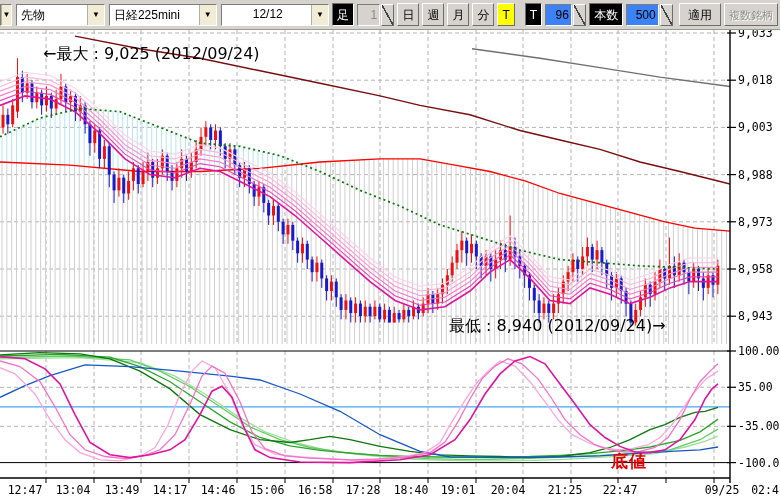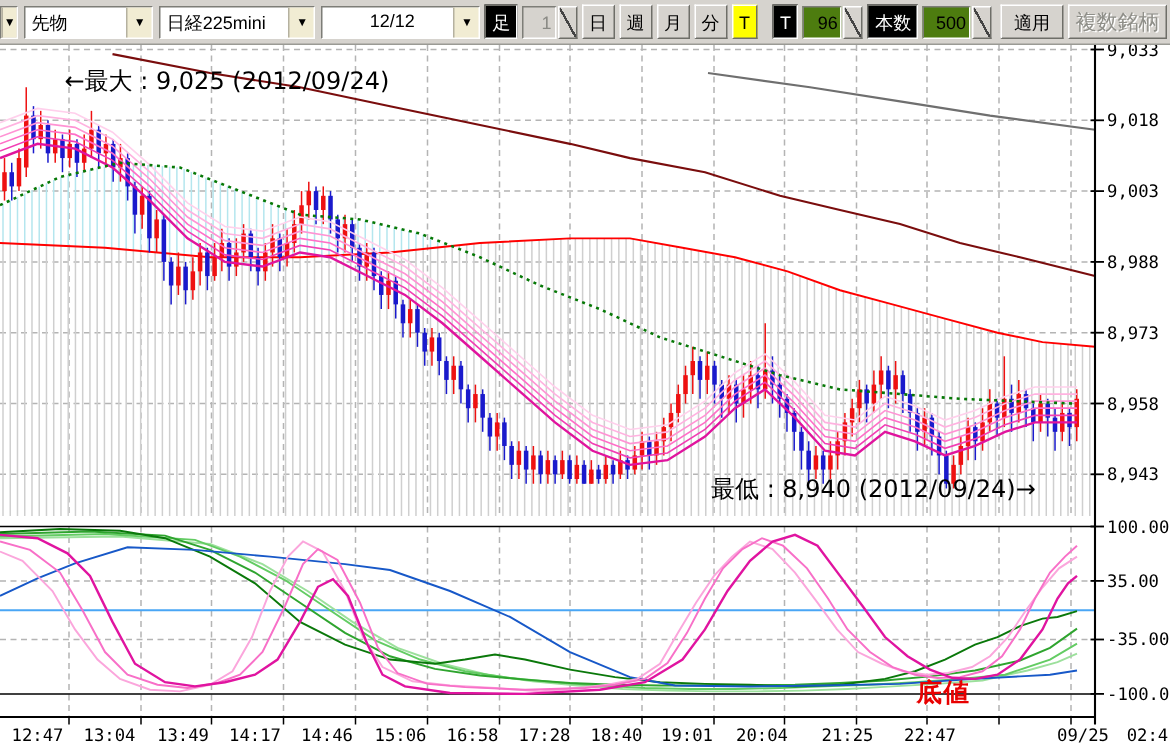--- a/index.html
+++ b/index.html
@@ -12,21 +12,21 @@
   .combo{display:flex;height:20px;border:1px solid;border-color:#7d7d77 #fff #fff #7d7d77;
          background:#fff;align-items:stretch;margin-left:4px;}
   .combo .val{padding:2px 4px 0 4px;font-size:12px;overflow:hidden;}
   .combo .dd{width:16px;background:#f1ecd3;border-left:1px solid #b5b1a0;display:flex;
              align-items:center;justify-content:center;font-size:8px;color:#000;}
   .btn{height:20px;margin-left:3px;padding:1px 4px 0 4px;background:#d6d3ce;border:1px solid;
        border-color:#fff #6e6e68 #6e6e68 #fff;font-size:12px;display:flex;align-items:center;}
   .btn.black{background:#000;color:#fff;border-color:#6e6e68 #fff #fff #6e6e68;}
   .btn.yellow{background:#ffff00;color:#000;}
   .field{height:20px;margin-left:3px;border:1px solid;border-color:#7d7d77 #fff #fff #7d7d77;
-         background:#4d7c0f;font-size:12px;display:flex;align-items:center;justify-content:flex-end;
+         background:#3b82f6;font-size:12px;display:flex;align-items:center;justify-content:flex-end;
          padding:0 2px;}
   .field.disabled{background:#d6d3ce;color:#8a8a85;}
   .spin{width:12px;height:20px;margin-left:1px;background:#d6d3ce;border:1px solid;
         border-color:#fff #6e6e68 #6e6e68 #fff;
         background-image:linear-gradient(to bottom left,transparent 46%,#444 46%,#444 54%,transparent 54%);}
   .btn.disabled{color:#8f8f89;text-shadow:1px 1px 0 #fff;}
   .spacer{flex:1;}
   
   svg.chart{position:absolute;left:0;top:0;z-index:1;}
   .anno{position:absolute;z-index:2;font-size:16px;color:#000;font-family:"DejaVu Sans","Liberation Sans",sans-serif;}
@@ -62,21 +62,21 @@
     <div class="btn">分</div>
     <div class="btn yellow">T</div>
     <div class="btn black" style="margin-left:10px;">T</div>
     <div class="field" style="width:22px;">96</div>
     <div class="spin"></div>
     <div class="btn black">本数</div>
     <div class="field" style="width:28px;">500</div>
     <div class="spin"></div>
     <div class="btn" style="margin-left:6px;padding:1px 8px 0 8px;">適用</div>
     <div class="spacer"></div>
-    <div class="btn disabled" style="margin-right:2px;font-size:14px;">複数銘柄</div>
+    <div class="btn disabled" style="margin-right:2px;font-size:11px;">複数銘柄</div>
   </div>
 
   <svg class="chart" id="chart-svg" width="780" height="500">
       <g>
         <line x1="0" y1="33" x2="730" y2="33" stroke="#b4b4b4" stroke-dasharray="4 3" stroke-width="1"></line>
         <line x1="0" y1="80.2" x2="730" y2="80.2" stroke="#b4b4b4" stroke-dasharray="4 3" stroke-width="1"></line>
         <line x1="0" y1="127.4" x2="730" y2="127.4" stroke="#b4b4b4" stroke-dasharray="4 3" stroke-width="1"></line>
         <line x1="0" y1="174.60000000000002" x2="730" y2="174.60000000000002" stroke="#b4b4b4" stroke-dasharray="4 3" stroke-width="1"></line>
         <line x1="0" y1="221.8" x2="730" y2="221.8" stroke="#b4b4b4" stroke-dasharray="4 3" stroke-width="1"></line>
         <line x1="0" y1="269" x2="730" y2="269" stroke="#b4b4b4" stroke-dasharray="4 3" stroke-width="1"></line>
@@ -710,15 +710,15 @@
         <text x="458" y="494" font-size="11.5" font-family="&quot;DejaVu Sans Mono&quot;,&quot;Liberation Mono&quot;,monospace" fill="#000" text-anchor="middle">19:01</text>
         <text x="508" y="494" font-size="11.5" font-family="&quot;DejaVu Sans Mono&quot;,&quot;Liberation Mono&quot;,monospace" fill="#000" text-anchor="middle">20:04</text>
         <text x="565" y="494" font-size="11.5" font-family="&quot;DejaVu Sans Mono&quot;,&quot;Liberation Mono&quot;,monospace" fill="#000" text-anchor="middle">21:25</text>
         <text x="620" y="494" font-size="11.5" font-family="&quot;DejaVu Sans Mono&quot;,&quot;Liberation Mono&quot;,monospace" fill="#000" text-anchor="middle">22:47</text>
         <text x="722" y="494" font-size="11.5" font-family="&quot;DejaVu Sans Mono&quot;,&quot;Liberation Mono&quot;,monospace" fill="#000" text-anchor="middle">09/25</text>
         <text x="765" y="494" font-size="11.5" font-family="&quot;DejaVu Sans Mono&quot;,&quot;Liberation Mono&quot;,monospace" fill="#000" text-anchor="middle">02:4</text>
       </g>
     </svg>
 
   <div class="anno" style="left:43px;top:44px;">←最大 : 9,025 (2012/09/24)</div>
-  <div class="anno" style="left:474px;top:316px;">最低 : 8,940 (2012/09/24)→</div>
+  <div class="anno" style="left:449px;top:316px;">最低 : 8,940 (2012/09/24)→</div>
   <div class="anno bottom-label" style="left:611px;top:450px;">底値</div>
 </div>
 
 </body></html>

